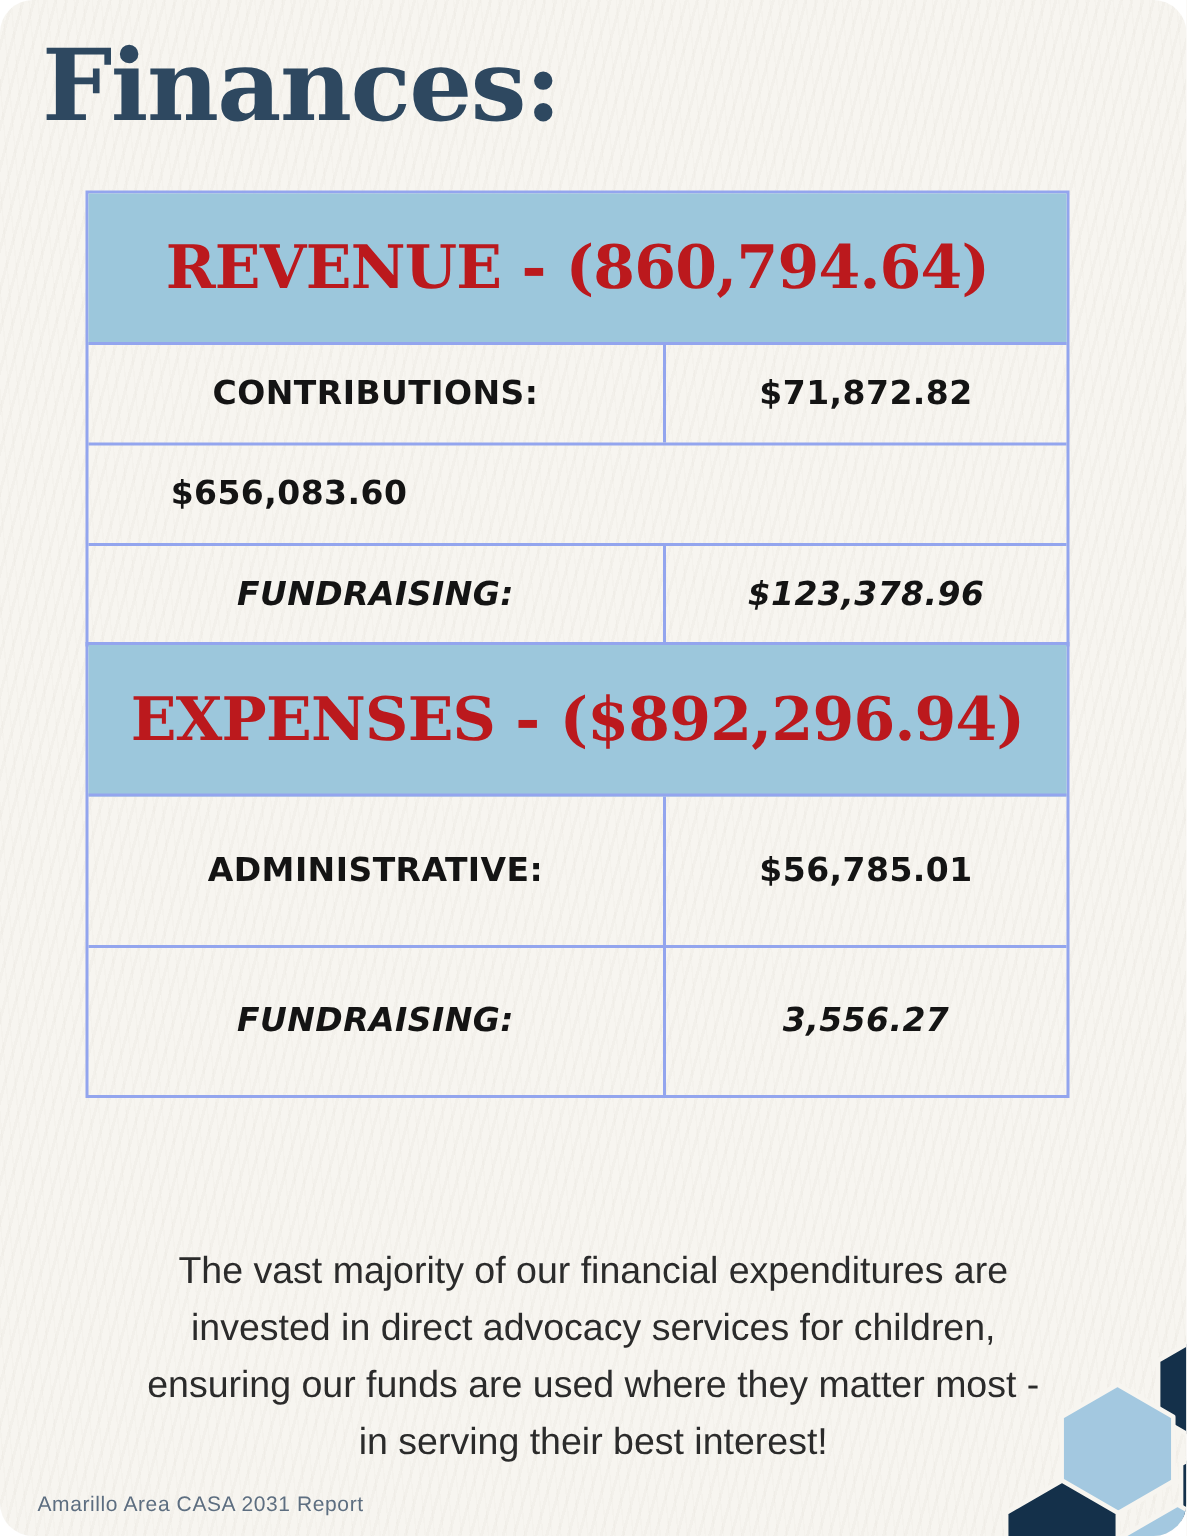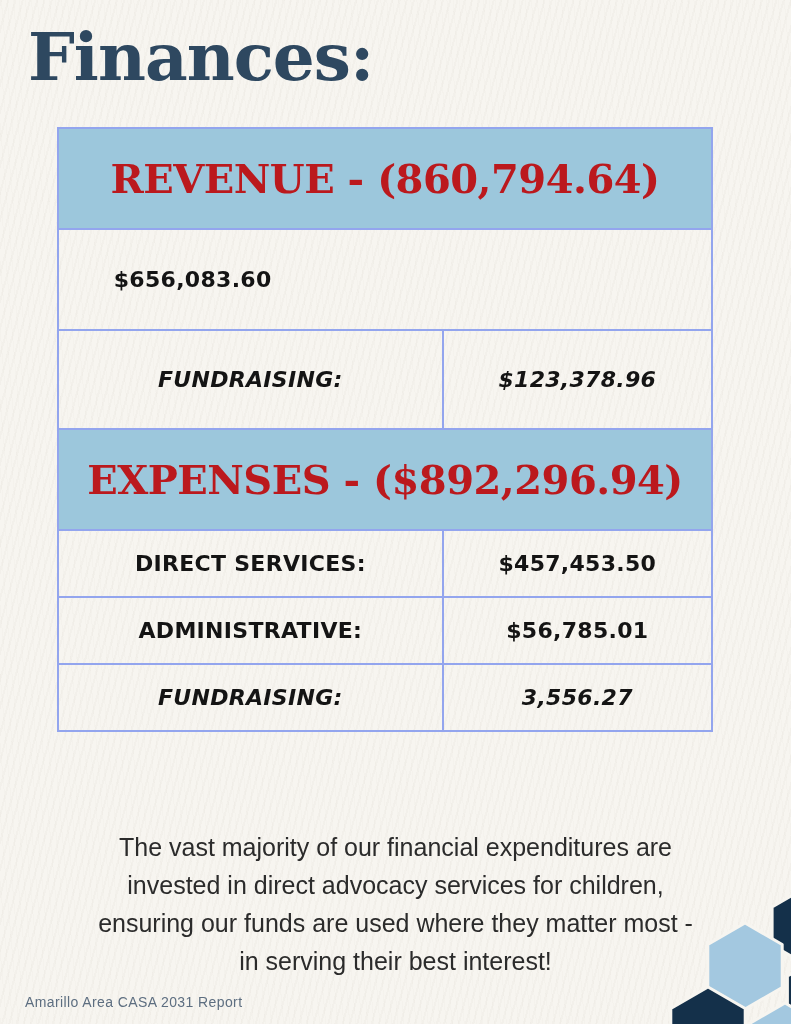--- a/index.html
+++ b/index.html
@@ -5,20 +5,21 @@
   html,body{margin:0;padding:0;}
   .page{
     position:relative;
     width:791px;height:1024px;
     background-color:#f7f5f0;
     background-image:
       repeating-linear-gradient(105deg, rgba(205,199,188,0.10) 0 2px, rgba(255,255,255,0) 2px 7px),
       repeating-linear-gradient(85deg, rgba(214,209,198,0.08) 0 1px, rgba(255,255,255,0) 1px 6px);
     overflow:hidden;
     font-family:"Liberation Sans", sans-serif;
+    border-radius:22px;
   }
   .page-title{
     position:absolute;
     left:28px; top:18px;
     font-family:"DejaVu Serif", serif;
     font-weight:700;
     font-size:66px;
     letter-spacing:-1px;
     color:#2e4860;
   }
@@ -104,35 +105,35 @@
 
 <div class="page">
 
   <div class="page-title">Finances:</div>
 
   <div class="fin-table revenue">
     <div class="tbl-header">
       <span>REVENUE - (860,794.64)</span>
     </div>
     <div class="tbl-row">
+      <div class="cell label">CONTRIBUTIONS:</div>
+      <div class="cell value">$71,872.82</div>
+    </div>
+    <div class="tbl-row">
       <div class="cell value">$656,083.60</div>
     </div>
     <div class="tbl-row">
       <div class="cell label">FUNDRAISING:</div>
       <div class="cell value">$123,378.96</div>
     </div>
   </div>
 
   <div class="fin-table expenses">
     <div class="tbl-header">
       <span>EXPENSES - ($892,296.94)</span>
-    </div>
-    <div class="tbl-row">
-      <div class="cell label">DIRECT SERVICES:</div>
-      <div class="cell value">$457,453.50</div>
     </div>
     <div class="tbl-row">
       <div class="cell label">ADMINISTRATIVE:</div>
       <div class="cell value">$56,785.01</div>
     </div>
     <div class="tbl-row">
       <div class="cell label">FUNDRAISING:</div>
       <div class="cell value">3,556.27</div>
     </div>
   </div>

